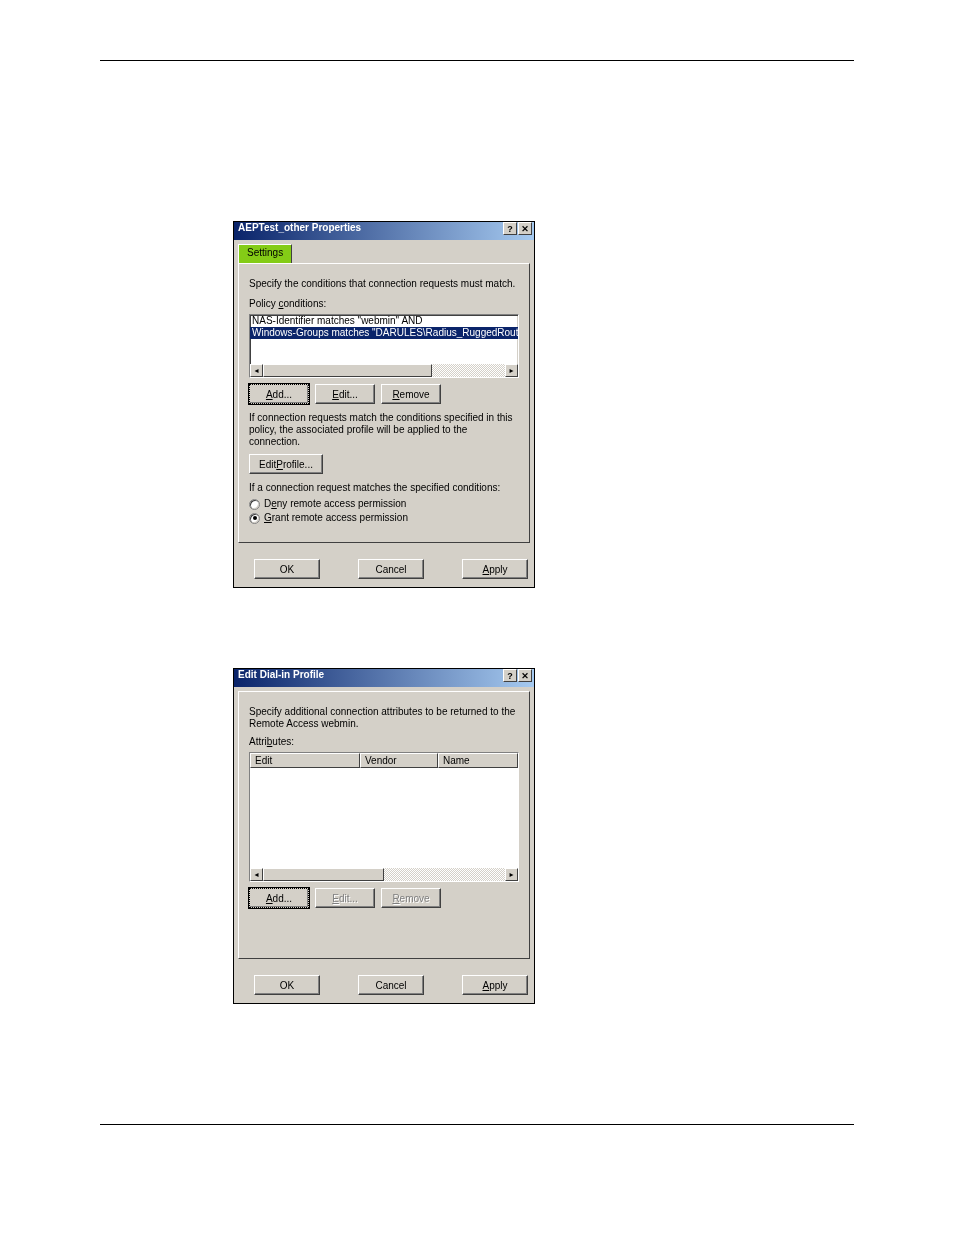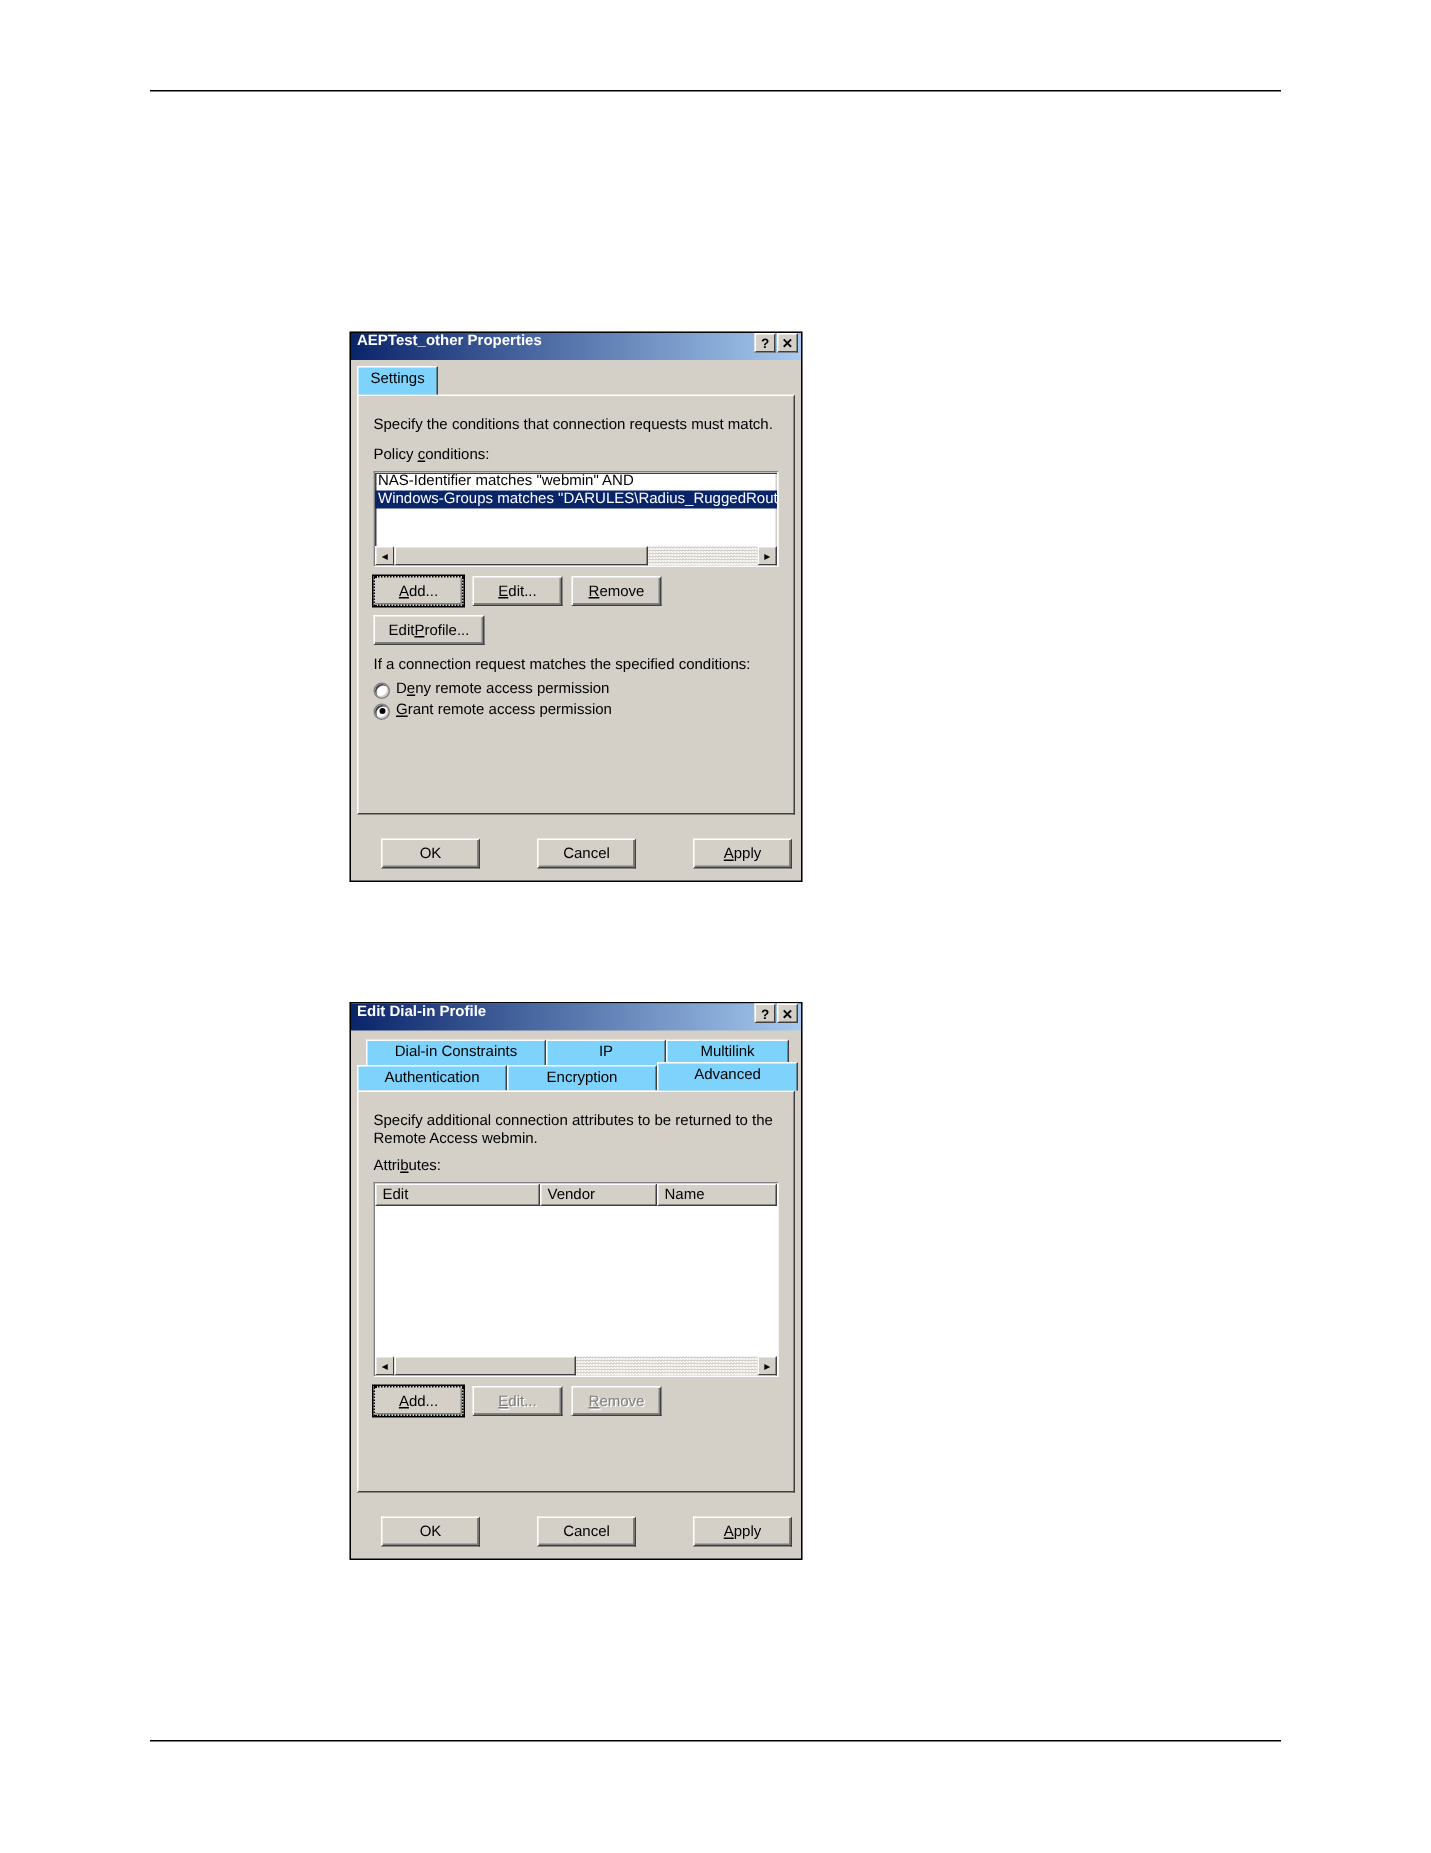--- a/index.html
+++ b/index.html
@@ -66,21 +66,21 @@
 
   
   .tabstrip {
     position: relative;
     height: 17px;
     margin-top: 2px;
   }
   .tabstrip.row2 { height: 34px; }
   .tab {
     position: absolute;
-    background: #7dd3fc;
+    background: #84cc16;
     border-top: 1px solid #fff;
     border-left: 1px solid #fff;
     border-right: 1px solid #404040;
     height: 17px;
     padding: 2px 8px 0 8px;
     font-size: 10px;
     text-align: center;
     cursor: default;
     overflow: hidden;
     white-space: nowrap;
@@ -236,20 +236,21 @@
             <div class="arrow">▸</div>
           </div>
         </div>
 
         <div class="btn-row">
           <button class="win-btn focus"><span class="u">A</span>dd...</button>
           <button class="win-btn"><span class="u">E</span>dit...</button>
           <button class="win-btn"><span class="u">R</span>emove</button>
         </div>
 
+        <div class="label" style="margin-top:8px;">If connection requests match the conditions specified in this policy, the associated profile will be applied to the connection.</div>
 
         <div style="margin-top:6px;">
           <button class="win-btn" style="min-width:74px;">Edit <span class="u">P</span>rofile...</button>
         </div>
 
 
         <div class="label" style="margin-top:8px;">If a connection request matches the specified conditions:</div>
 
         <div class="radio">
           <span class="radio-dot"></span>
@@ -270,42 +271,20 @@
 
   <div class="spacer-mid"></div>
 
   <div class="dialog">
     <div class="titlebar">
       <span class="title">Edit Dial-in Profile</span>
       <span class="titlebar-btn">?</span>
       <span class="titlebar-btn">✕</span>
     </div>
     <div class="dialog-body">
-      <div class="tabstrip row2">
-
-        <div class="tab back back-row-top" style="left:6px; width:120px;">
-          <span>Dial-in Constraints</span>
-        </div>
-        <div class="tab back back-row-top" style="left:126px; width:80px;">
-          <span>IP</span>
-        </div>
-        <div class="tab back back-row-top" style="left:206px; width:82px;">
-          <span>Multilink</span>
-        </div>
-
-        <div class="tab back back-row-bottom" style="left:0; width:100px;">
-          <span>Authentication</span>
-        </div>
-        <div class="tab back back-row-bottom" style="left:100px; width:100px;">
-          <span>Encryption</span>
-        </div>
-        <div class="tab active back-row-bottom" style="left:200px; width:94px; top:15px;">
-          <span>Advanced</span>
-        </div>
-      </div>
 
       <div class="tabpanel short">
         <div class="label">Specify additional connection attributes to be returned to the Remote Access webmin.</div>
         <div class="label" style="margin-top:6px;">Attri<span class="u">b</span>utes:</div>
 
         <div class="listbox" style="height:130px; padding:0;">
           <div class="lv-header">
             <div class="col" style="width:110px;">Edit</div>
             <div class="col" style="width:78px;">Vendor</div>
             <div class="col" style="flex:1;">Name</div>

